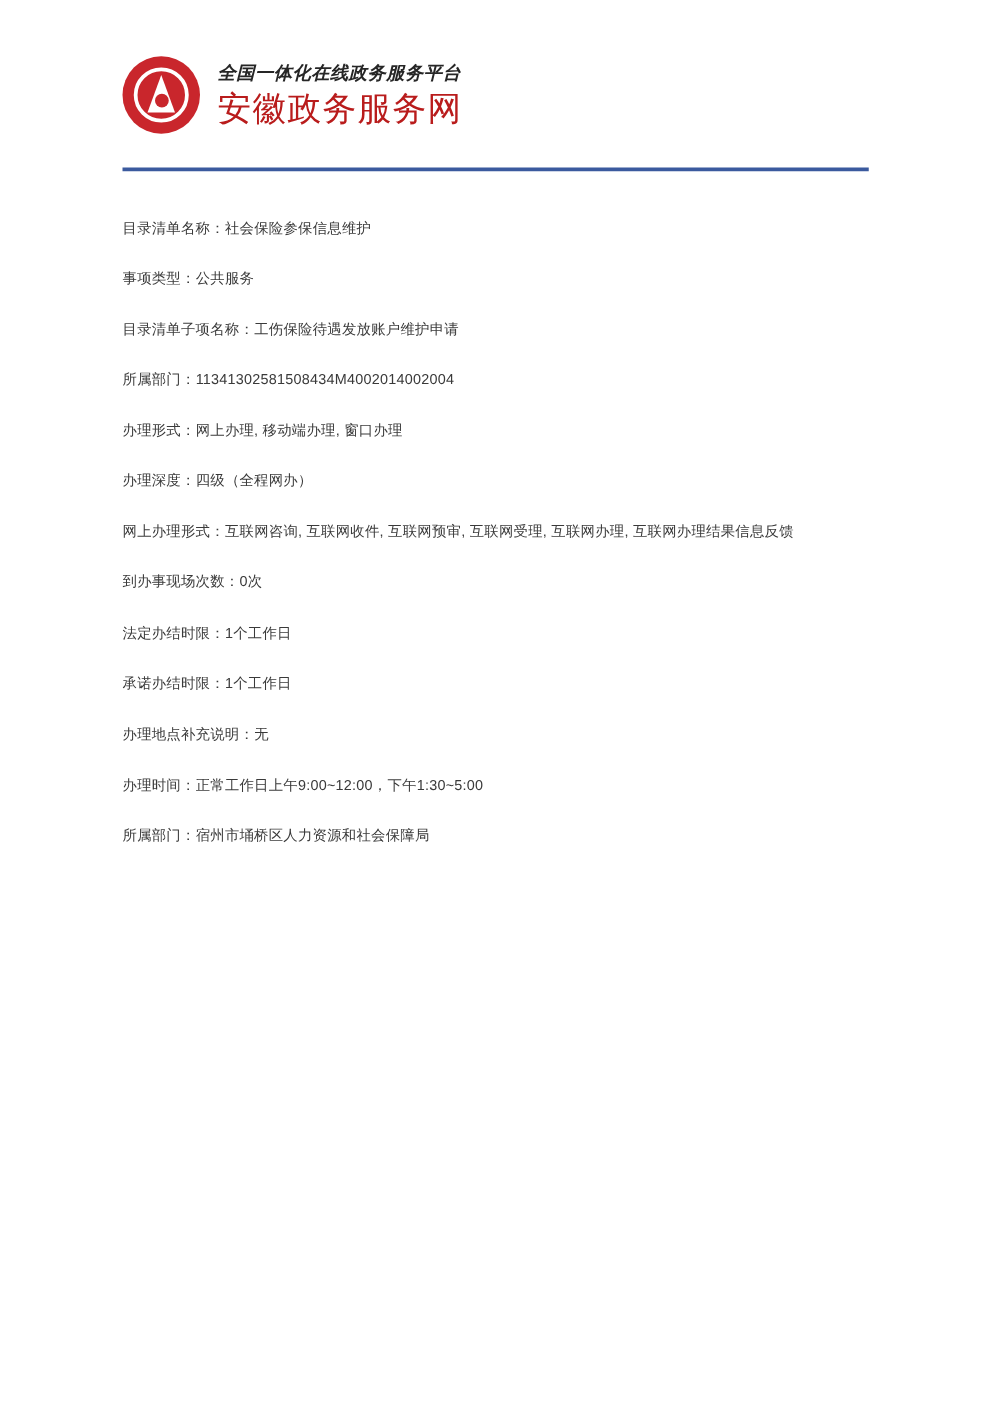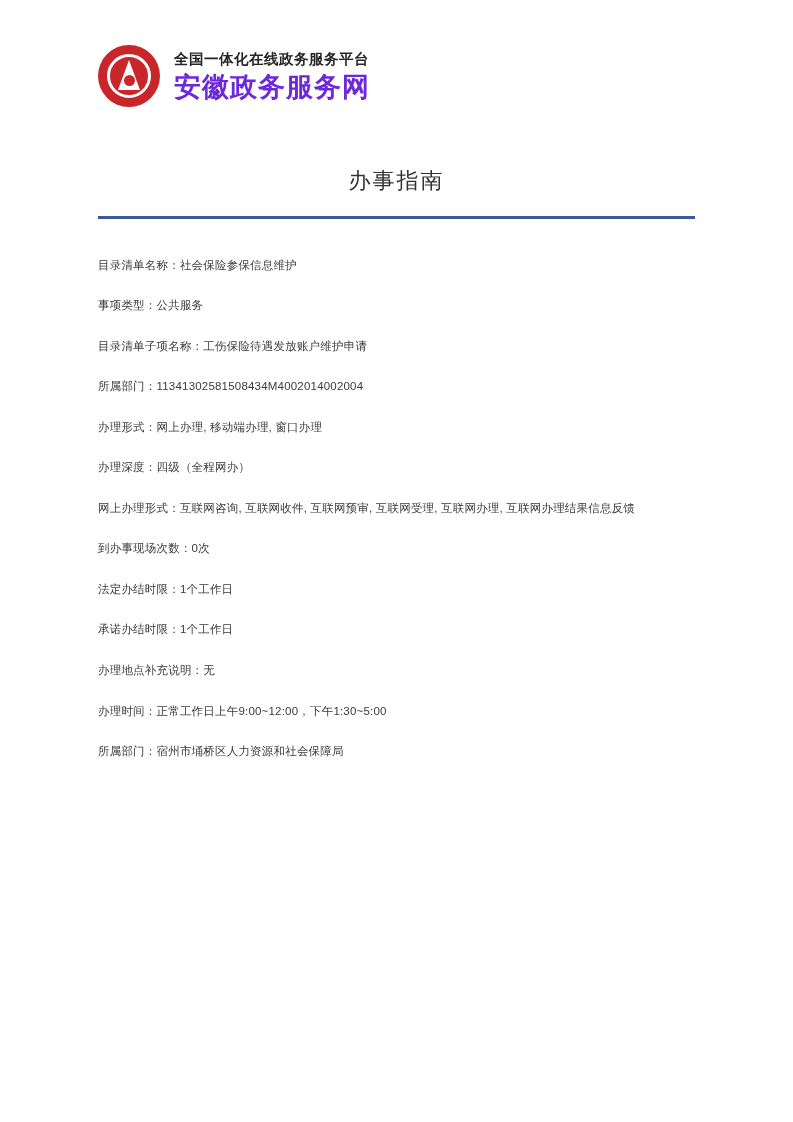--- a/index.html
+++ b/index.html
@@ -76,26 +76,27 @@
     flex-direction: column;
     justify-content: center;
   }
   .logo-line1 {
     font-size: 14.5px;
     letter-spacing: 0.5px;
     color: #262626;
     font-weight: bold;
     line-height: 1.5;
     margin-bottom: 2px;
+    font-style: italic;
   }
   .logo-line2 {
     font-size: 27px;
     letter-spacing: 1px;
-    color: #6d28d9;
-    font-weight: bold;
+    color: #b91c1c;
+    font-weight: normal;
     line-height: 1.15;
   }
 
   
   .doc-title {
     text-align: center;
     font-size: 22px;
     color: #333333;
     letter-spacing: 2px;
     margin-top: 52px;
@@ -136,21 +137,20 @@
   <div class="header">
     <div class="logo-mark">
       <span class="logo-inner-dot"></span>
     </div>
     <div class="logo-text">
       <div class="logo-line1">全国一体化在线政务服务平台</div>
       <div class="logo-line2">安徽政务服务网</div>
     </div>
   </div>
 
-  <div class="doc-title">办事指南</div>
   <div class="divider"></div>
 
   <div class="fields">
     <div class="field-row"><span class="field-label">目录清单名称：</span><span class="field-value">社会保险参保信息维护</span></div>
     <div class="field-row"><span class="field-label">事项类型：</span><span class="field-value">公共服务</span></div>
     <div class="field-row"><span class="field-label">目录清单子项名称：</span><span class="field-value">工伤保险待遇发放账户维护申请</span></div>
     <div class="field-row"><span class="field-label">所属部门：</span><span class="field-value">11341302581508434M4002014002004</span></div>
     <div class="field-row"><span class="field-label">办理形式：</span><span class="field-value">网上办理, 移动端办理, 窗口办理</span></div>
     <div class="field-row"><span class="field-label">办理深度：</span><span class="field-value">四级（全程网办）</span></div>
     <div class="field-row"><span class="field-label">网上办理形式：</span><span class="field-value">互联网咨询, 互联网收件, 互联网预审, 互联网受理, 互联网办理, 互联网办理结果信息反馈</span></div>

